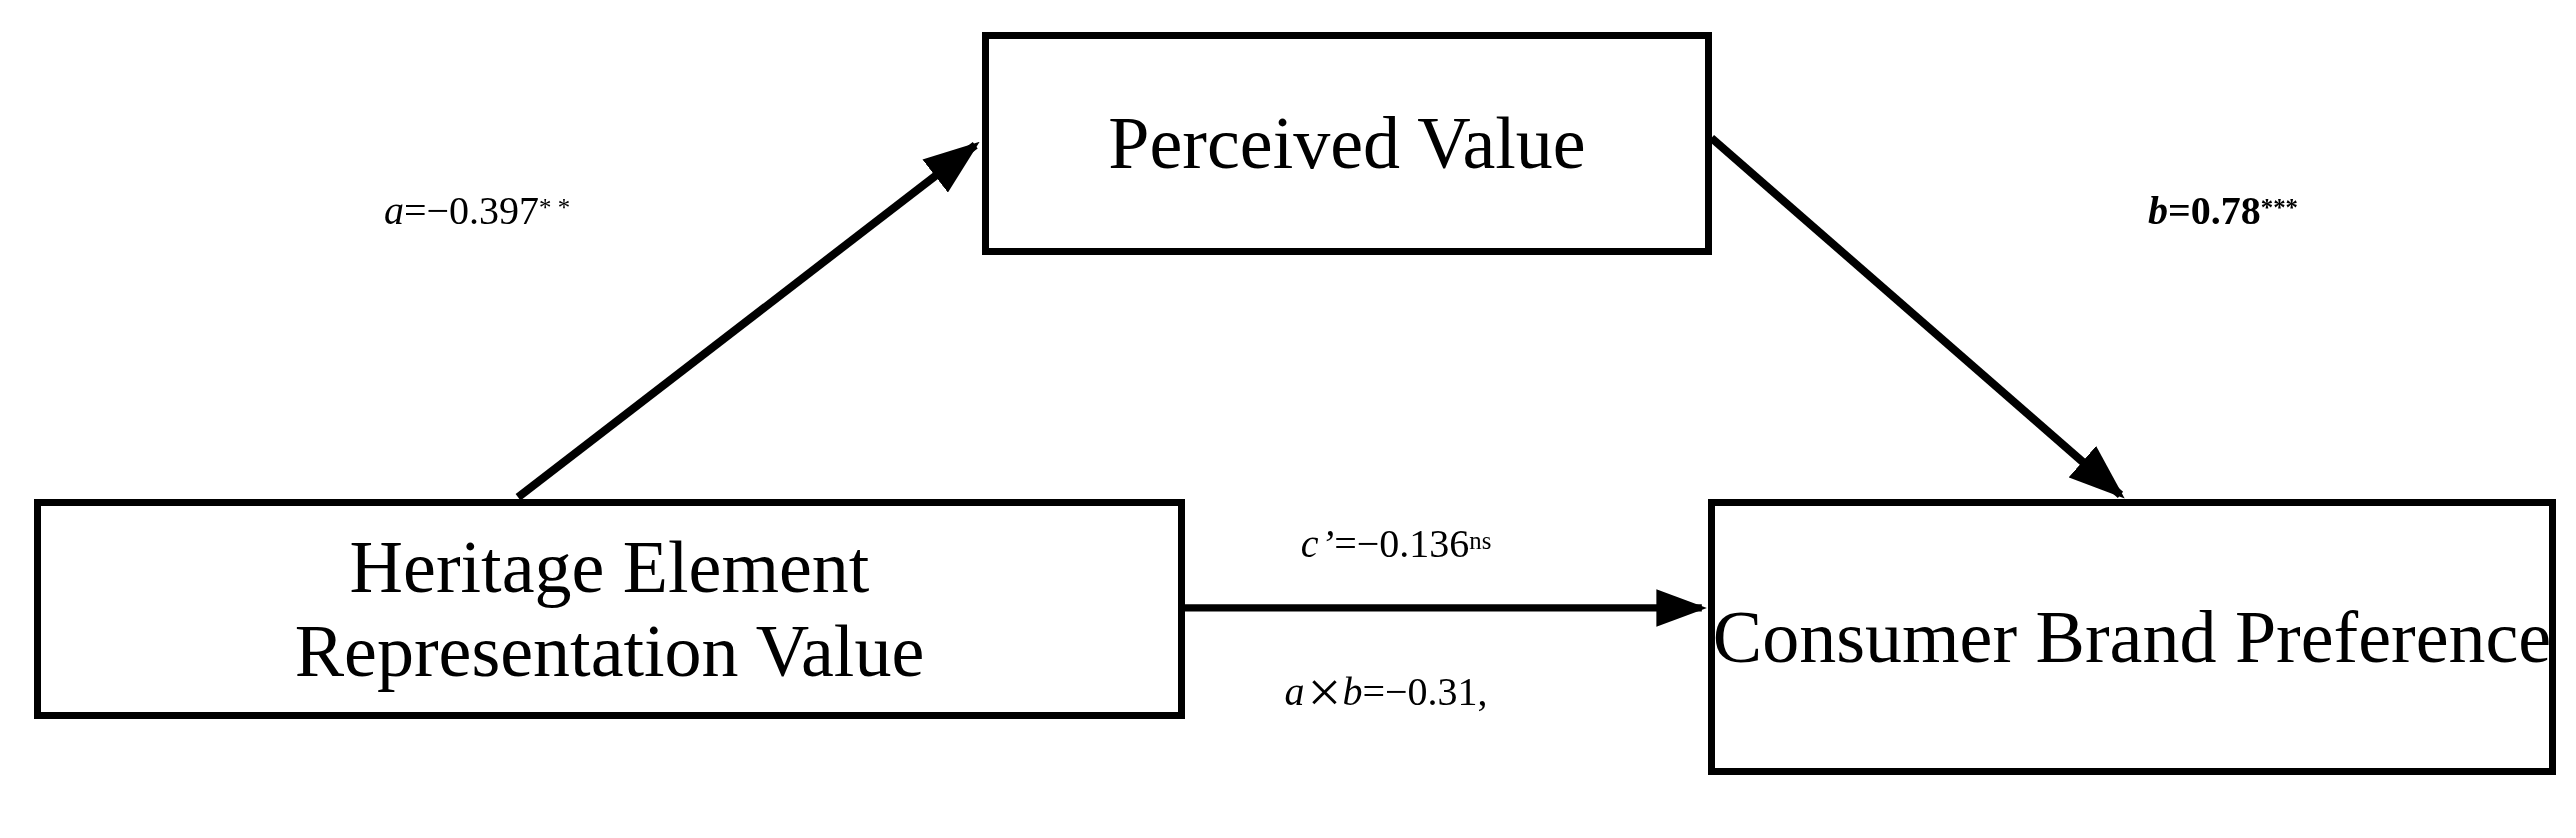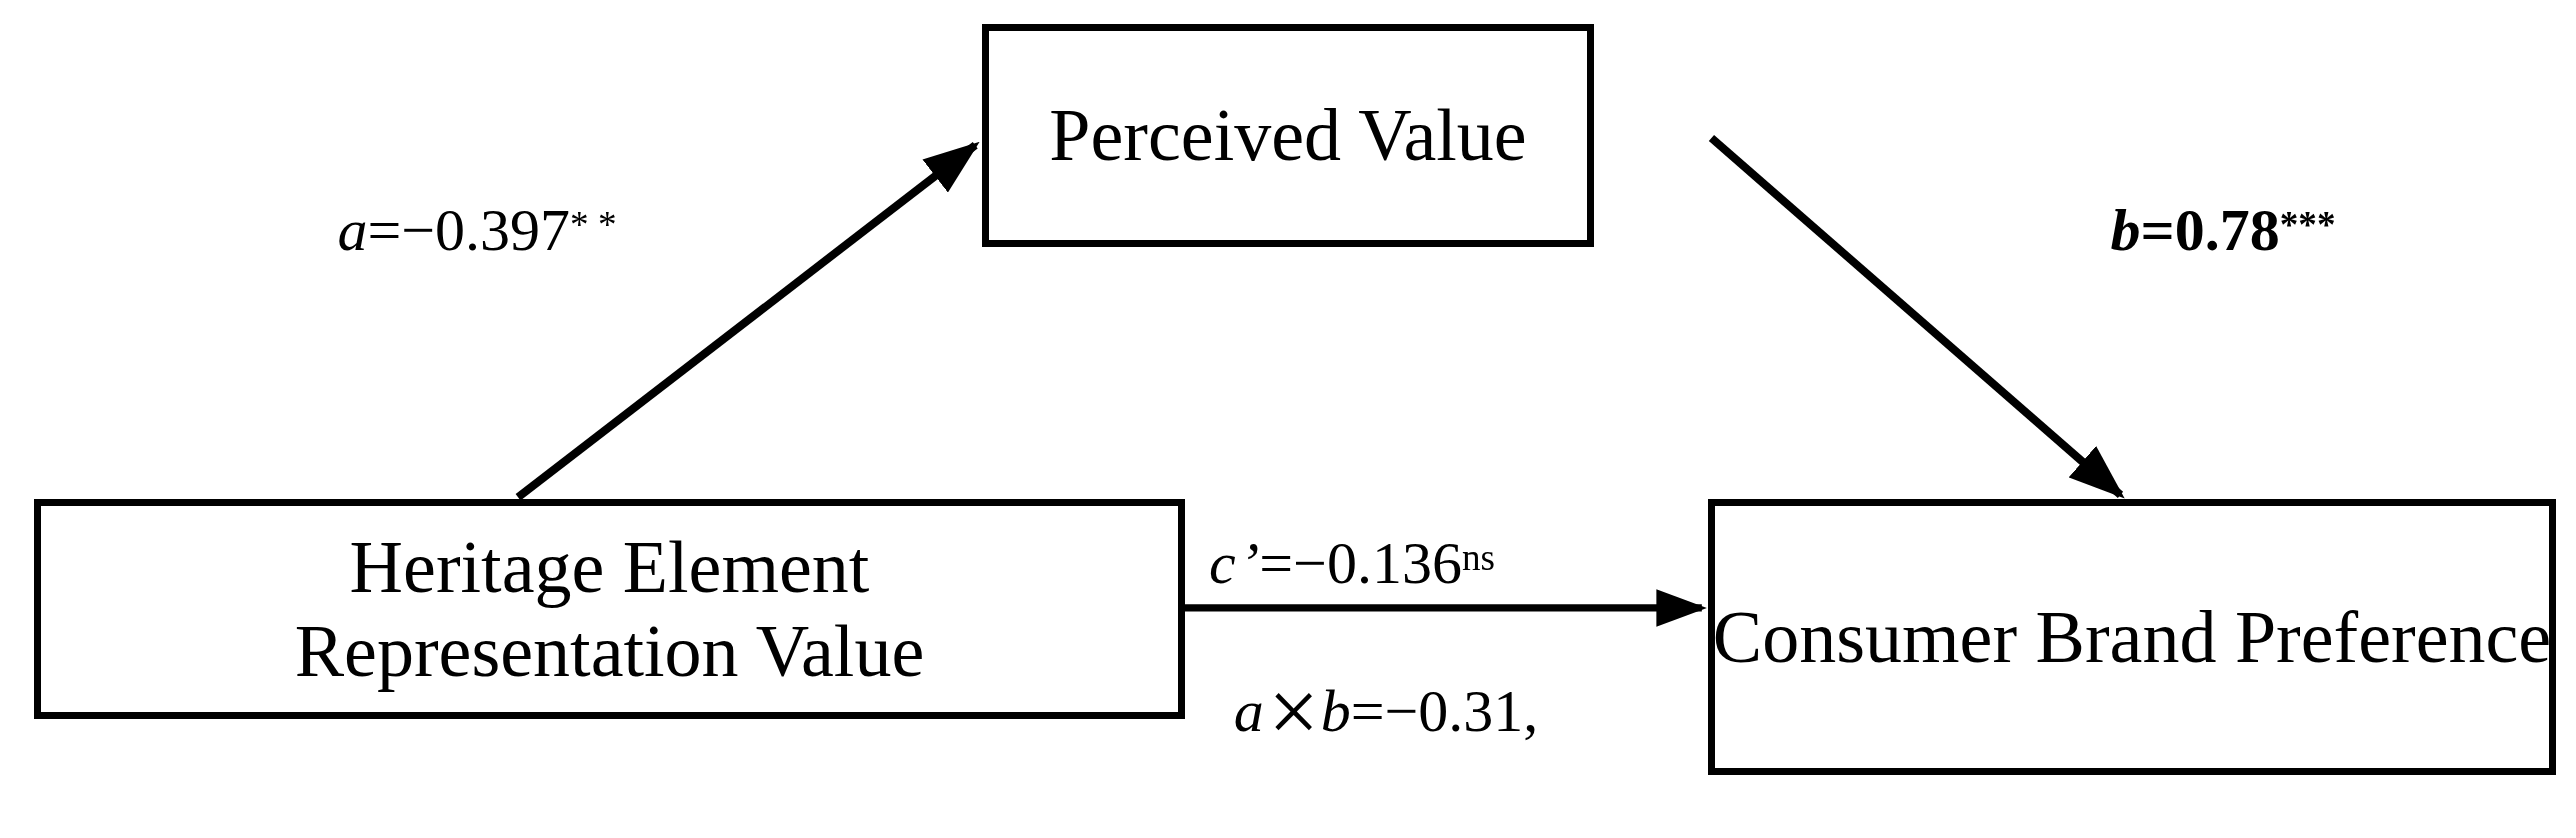--- a/index.html
+++ b/index.html
@@ -30,35 +30,34 @@
     background: #ffffff;
     display: flex;
     flex-direction: column;
     align-items: center;
     justify-content: center;
     text-align: center;
     font-size: 74px;
     line-height: 1.14;
     white-space: nowrap;
   }
-  .node-mediator   { left: 982px; top: 24px;  width: 612px;  height: 223px; }
+  .node-mediator   { left: 982px; top: 32px;  width: 730px;  height: 223px; }
   .node-independent{ left: 34px;   top: 499px; width: 1151px; height: 220px; }
   .node-dependent  { left: 1708px; top: 499px; width: 848px; height: 276px; }
 
   .plabel {
     position: absolute;
     transform: translateX(-50%);
-    font-size: 60px;
+    font-size: 40px;
     line-height: 69px;
     white-space: nowrap;
-    margin-top: 20px;
   }
   .plabel-a        { left: 477px;  top: 176px; }
   .plabel-b        { left: 2223px; top: 176px; font-weight: bold; }
-  .plabel-c        { left: 1352px; top: 509px; }
+  .plabel-c        { left: 1396px; top: 509px; }
   .plabel-indirect { left: 1386px; top: 656px; line-height: 71px; }
 
   .var { font-style: italic; }
   .sig {
     font-size: 0.62em;
     vertical-align: 0.34em;
     line-height: 0;
   }
   .prime { margin-left: 0.06em; }
   .times {

